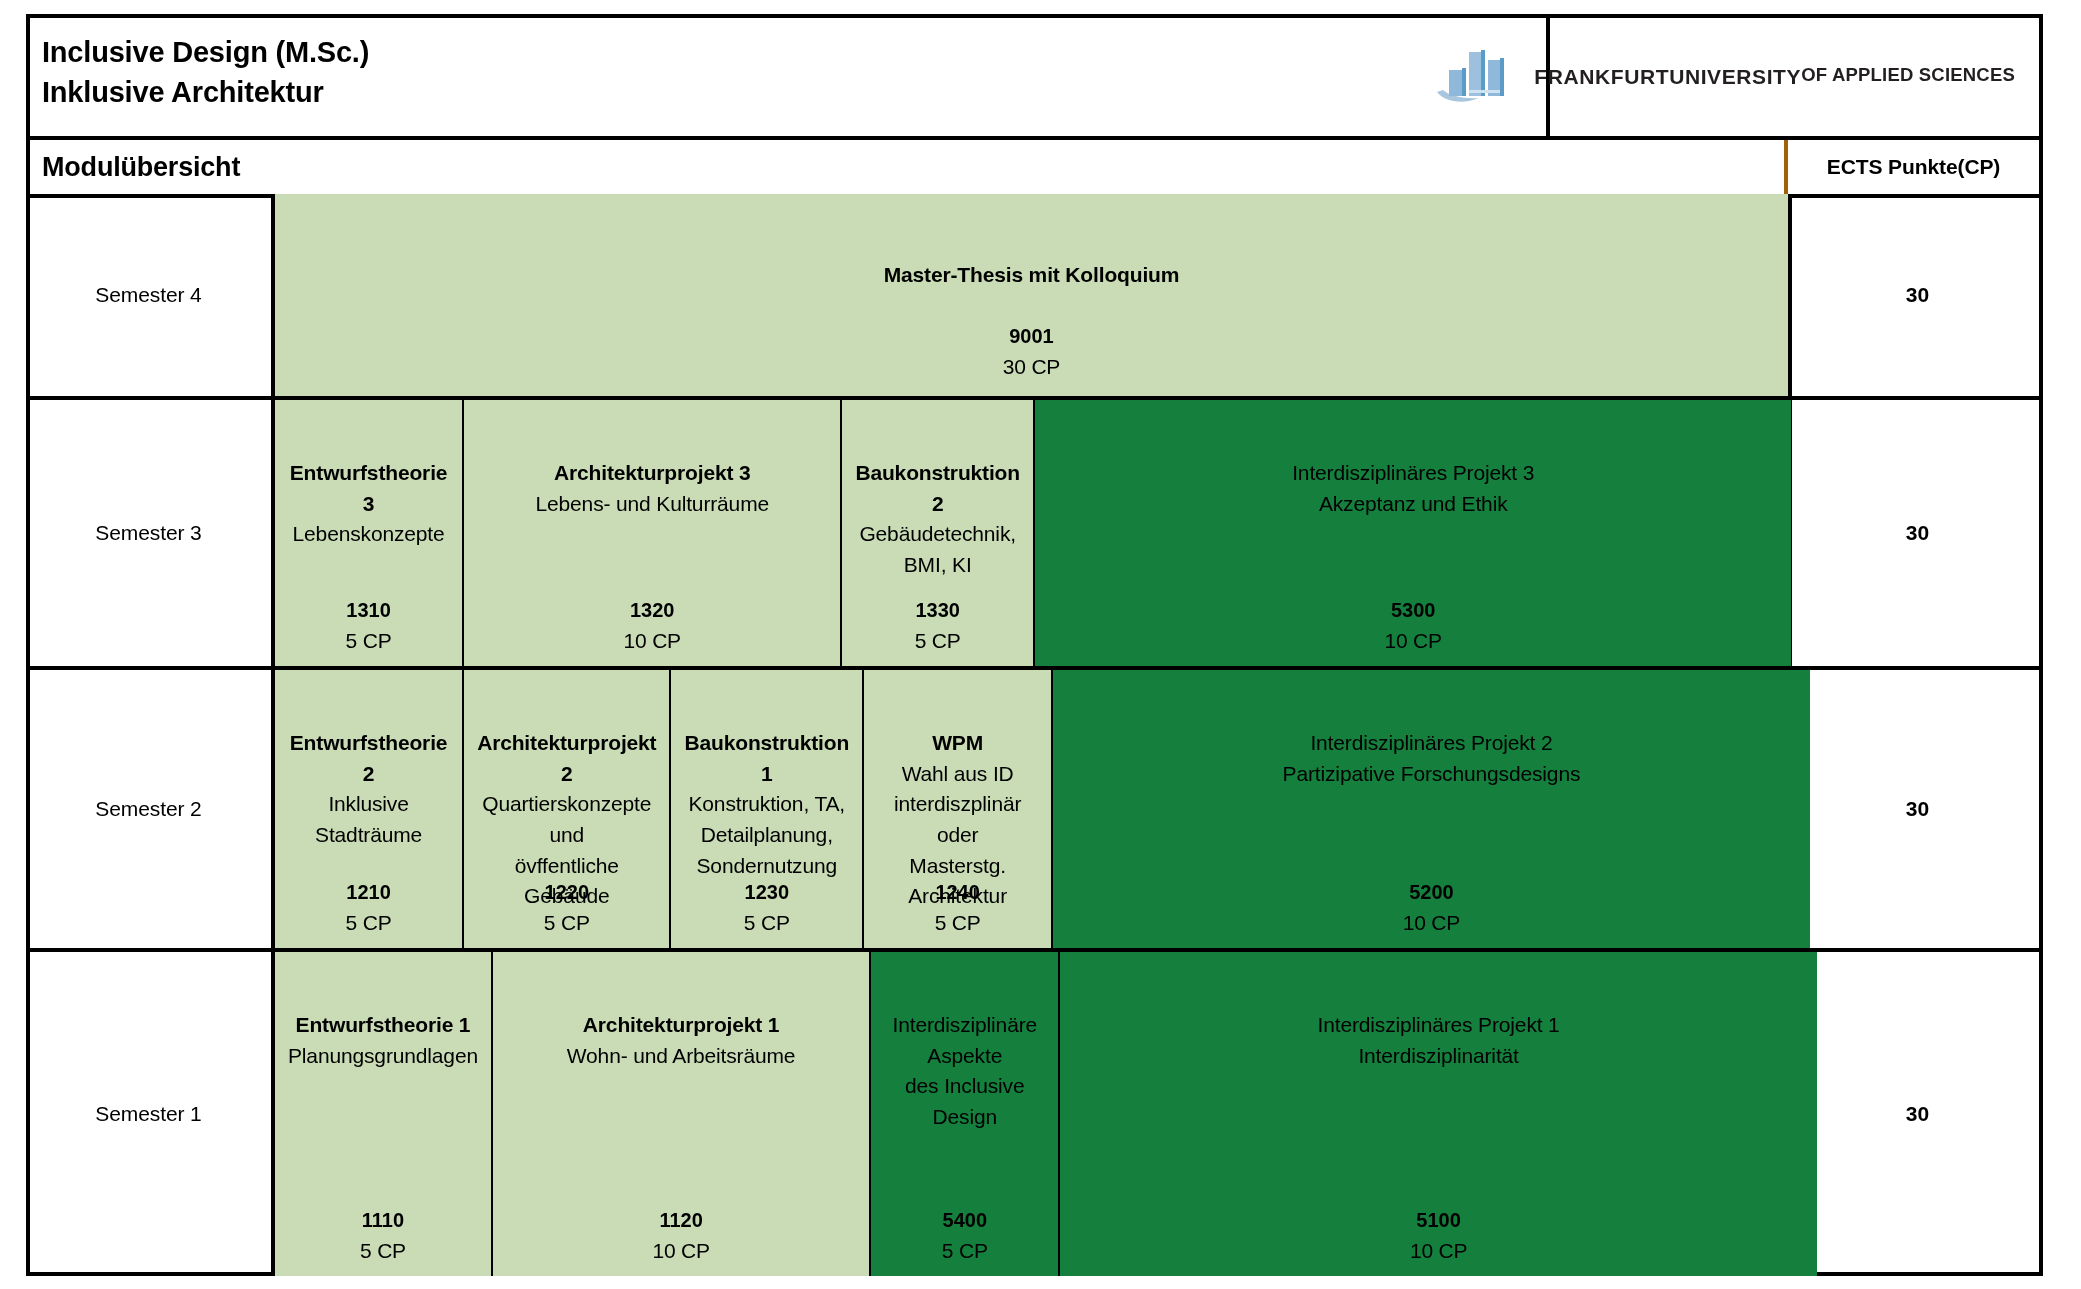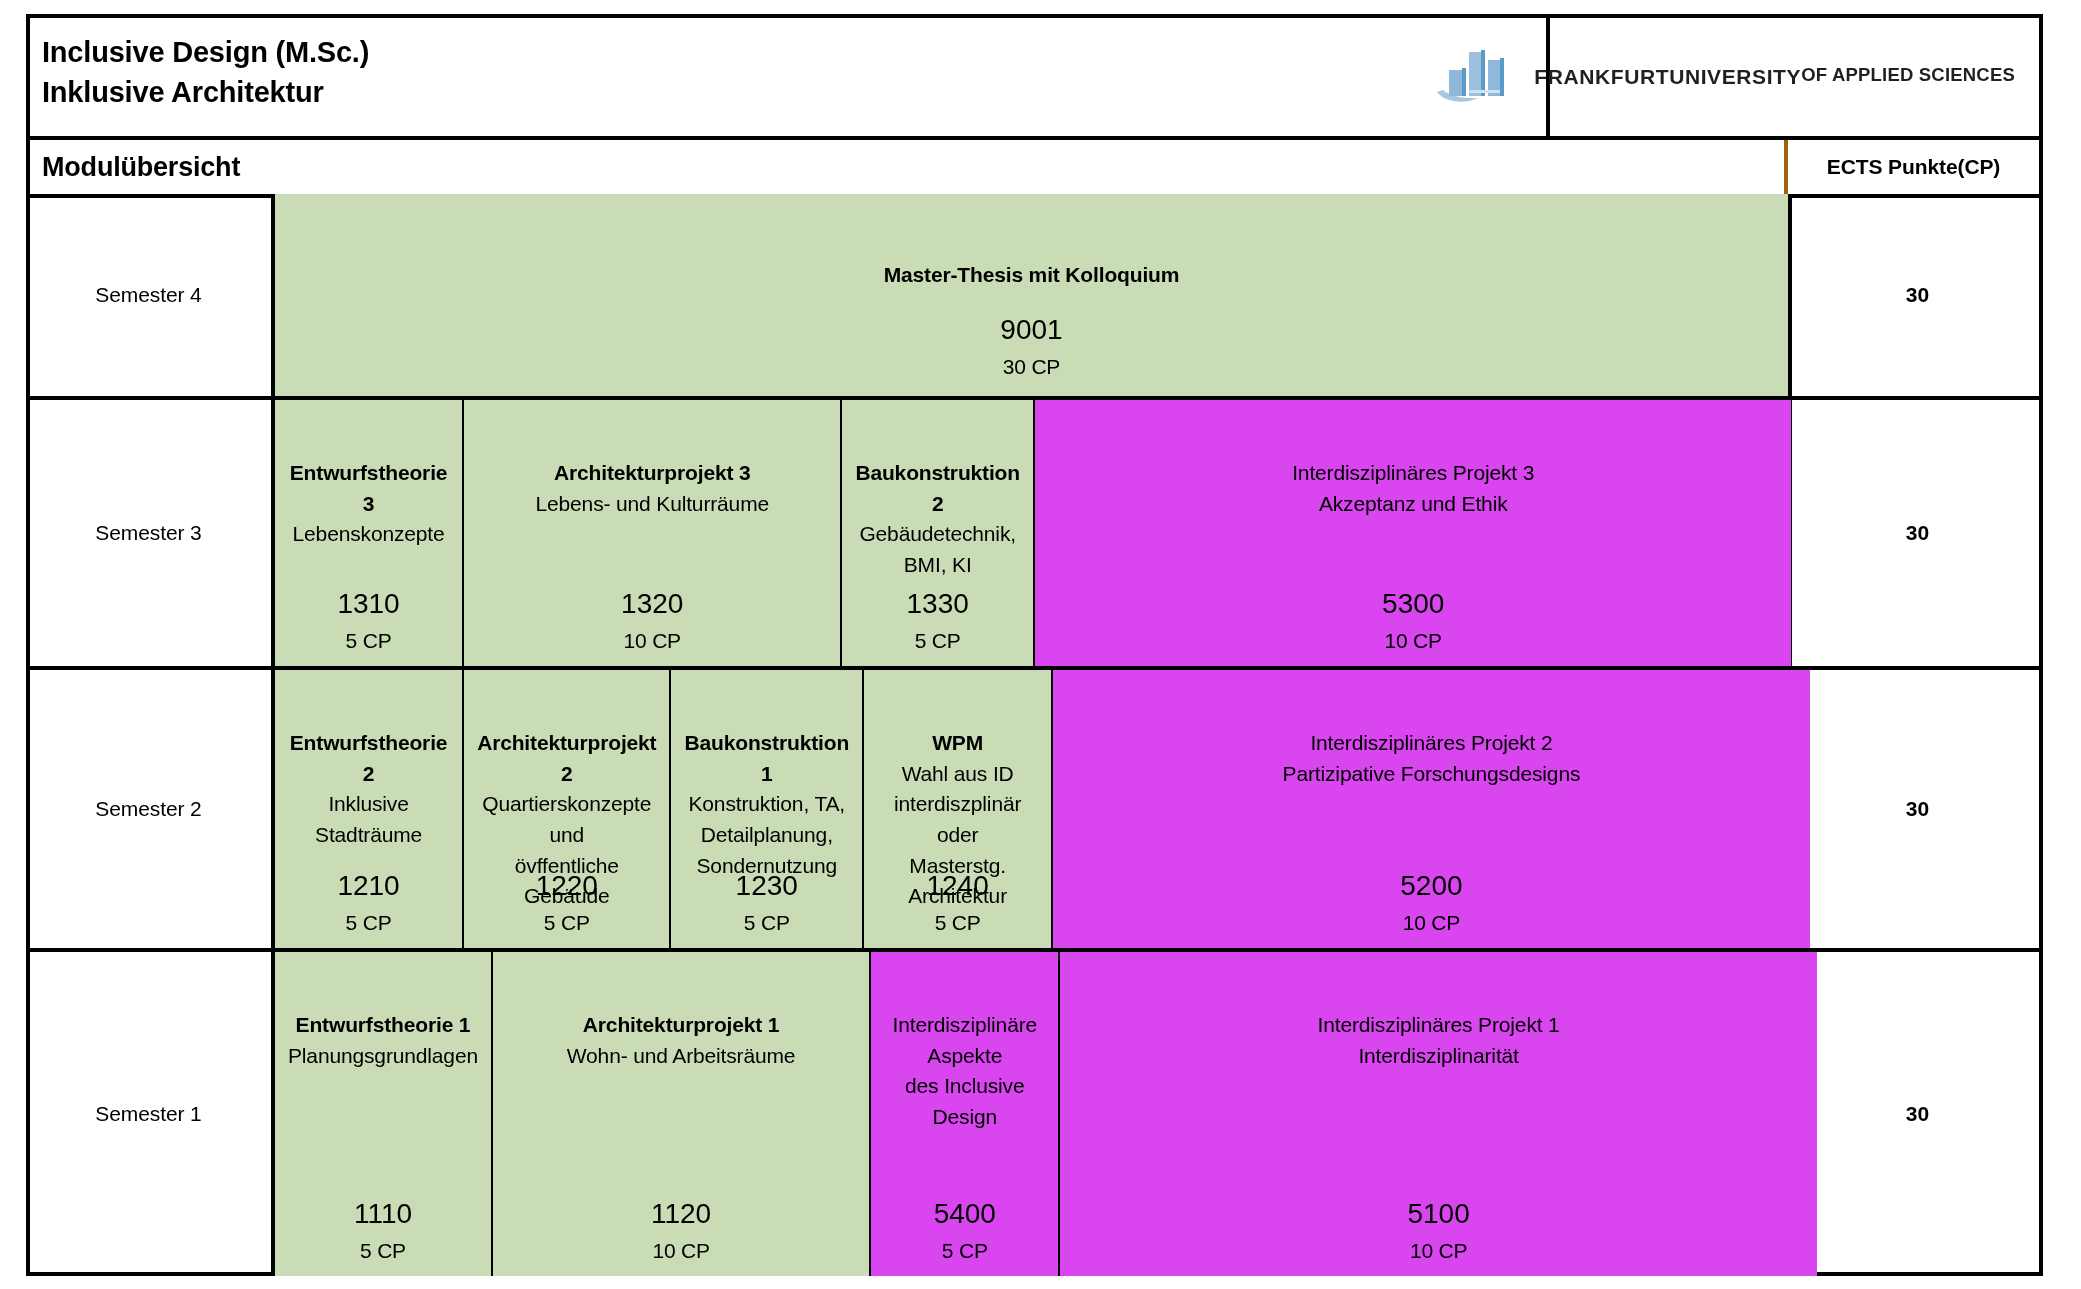--- a/index.html
+++ b/index.html
@@ -169,21 +169,21 @@
     box-sizing: border-box;
     border-right: 2px solid #000000;
     position: relative;
     display: flex;
     flex-direction: column;
     align-items: center;
     padding: 0 13px;
   }
   .module:last-child { border-right: none; }
   .module.green { background: #c9dcb5; }
-  .module.blue  { background: #d946ef; }
+  .module.blue  { background: #15803d; }
 
   .mod-top {
     width: 100%;
     text-align: center;
     padding-top: 58px;
     line-height: 1.46;
   }
   .mod-title {
     font-size: 21px;
     font-weight: bold;
@@ -195,22 +195,22 @@
   }
   .mod-bottom {
     position: absolute;
     left: 0;
     right: 0;
     bottom: 10px;
     text-align: center;
     line-height: 1.5;
   }
   .mod-code {
-    font-size: 28px;
-    font-weight: normal;
+    font-size: 20px;
+    font-weight: bold;
     letter-spacing: 0px;
   }
   .mod-cp {
     font-size: 21px;
     letter-spacing: -0.2px;
   }
 
   
   .module.thesis .mod-top { padding-top: 66px; }
   .module.thesis .mod-bottom { bottom: 14px; }

